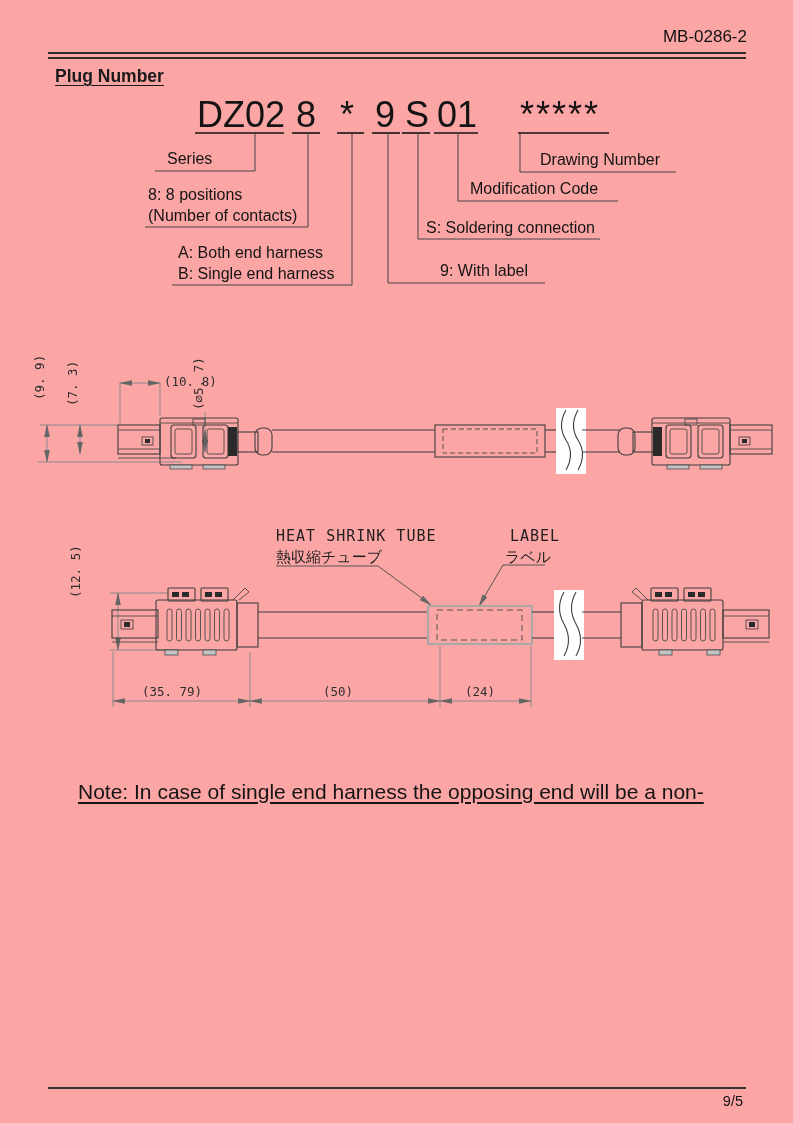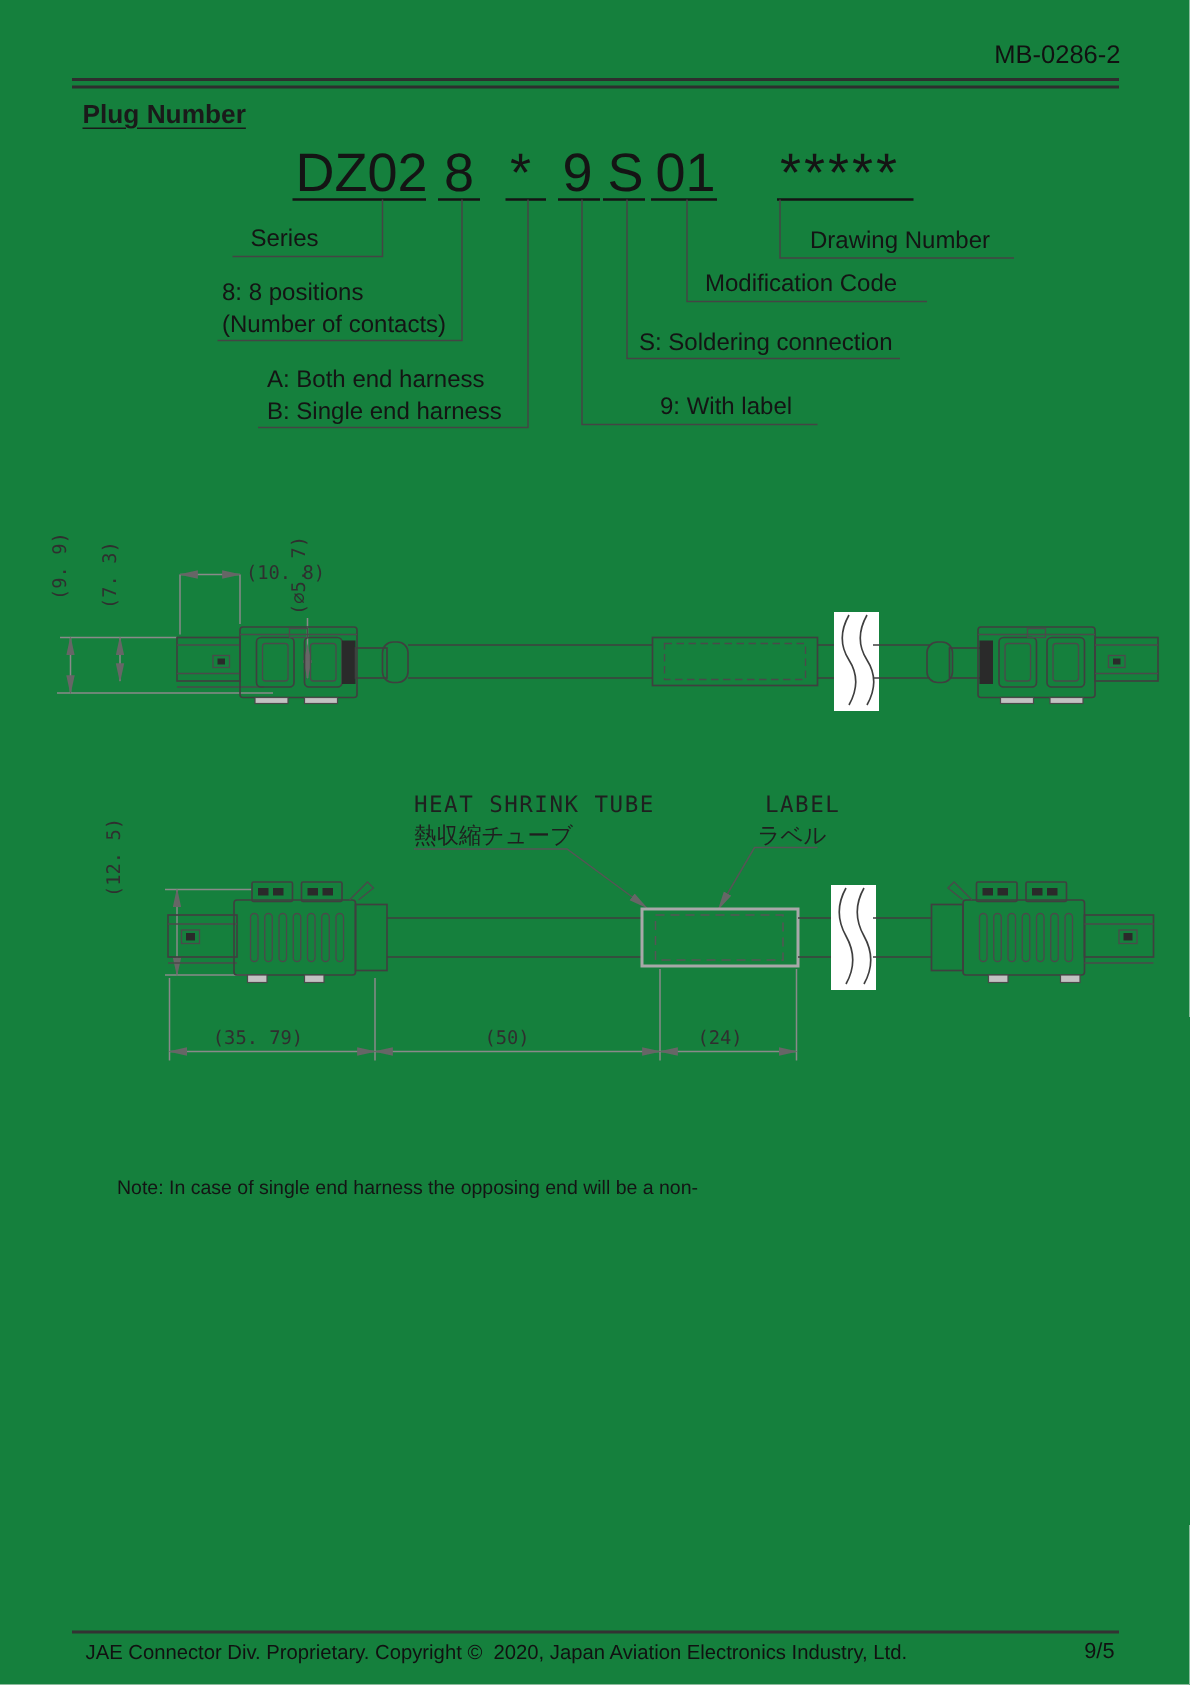--- a/index.html
+++ b/index.html
@@ -1,26 +1,26 @@
 <!DOCTYPE html>
 <html><head>
 <meta charset="utf-8">
 <style>
   html,body{margin:0;padding:0;background:#e9e9e9;}
-  #page{position:relative;width:793px;height:1123px;background:#15803d;overflow:hidden;
+  #page{position:relative;width:793px;height:1123px;background:#fca5a5;overflow:hidden;
         font-family:"Liberation Sans", sans-serif;color:#1a1a1a;}
   .abs{position:absolute;}
   
   #doc-number{top:27px;right:46px;font-size:17px;color:#111;}
   #header-rule{top:52px;left:48px;width:698px;height:2.5px;
                border-top:2.5px solid #2e2e2e;border-bottom:2.5px solid #2e2e2e;}
   #page-title{top:66px;left:55px;font-size:17.5px;font-weight:bold;
               text-decoration:underline;text-underline-offset:3px;}
-  #note-block{top:778px;left:78px;width:630px;font-size:13px;line-height:27px;
-              text-underline-offset:3px;color:#141414;}
+  #note-block{top:778px;left:78px;width:630px;font-size:21px;line-height:27px;
+              text-decoration:underline;text-underline-offset:3px;color:#141414;}
   #footer-rule{top:1087px;left:48px;width:698px;height:0;border-top:2.6px solid #333;}
   #footer-copyright{top:1094px;left:57px;font-size:13.5px;color:#111;white-space:pre;}
   #footer-page{top:1093px;right:50px;font-size:14.5px;color:#111;}
   
   svg text{fill:#1a1a1a;}
   .ln{stroke:#3f3f3f;fill:none;stroke-width:1.1;}
   .lnthin{stroke:#4a4a4a;fill:none;stroke-width:0.9;}
   .filldark{fill:#2a2a2a;stroke:none;}
   .fillgray{fill:#c2c2c2;stroke:#4a4a4a;stroke-width:0.8;}
   .dim{stroke:#8a8a8a;fill:none;stroke-width:1;}
@@ -263,16 +263,15 @@
       <text class="dimtxt" x="338" y="186" text-anchor="middle">(50)</text>
       <text class="dimtxt" x="480" y="186" text-anchor="middle">(24)</text>
     </g>
   </svg>
 
   <div class="abs" id="note-block">
     <div>Note: In case of single end harness the opposing end will be a non-</div>
   </div>
 
   <div class="abs" id="footer-rule"></div>
-  <div class="abs" id="footer-copyright">JAE Connector Div. Proprietary. Copyright ©  2020, Japan Aviation Electronics Industry, Ltd.</div>
   <div class="abs" id="footer-page">9/5</div>
 
 </div>
 
 </body></html>

